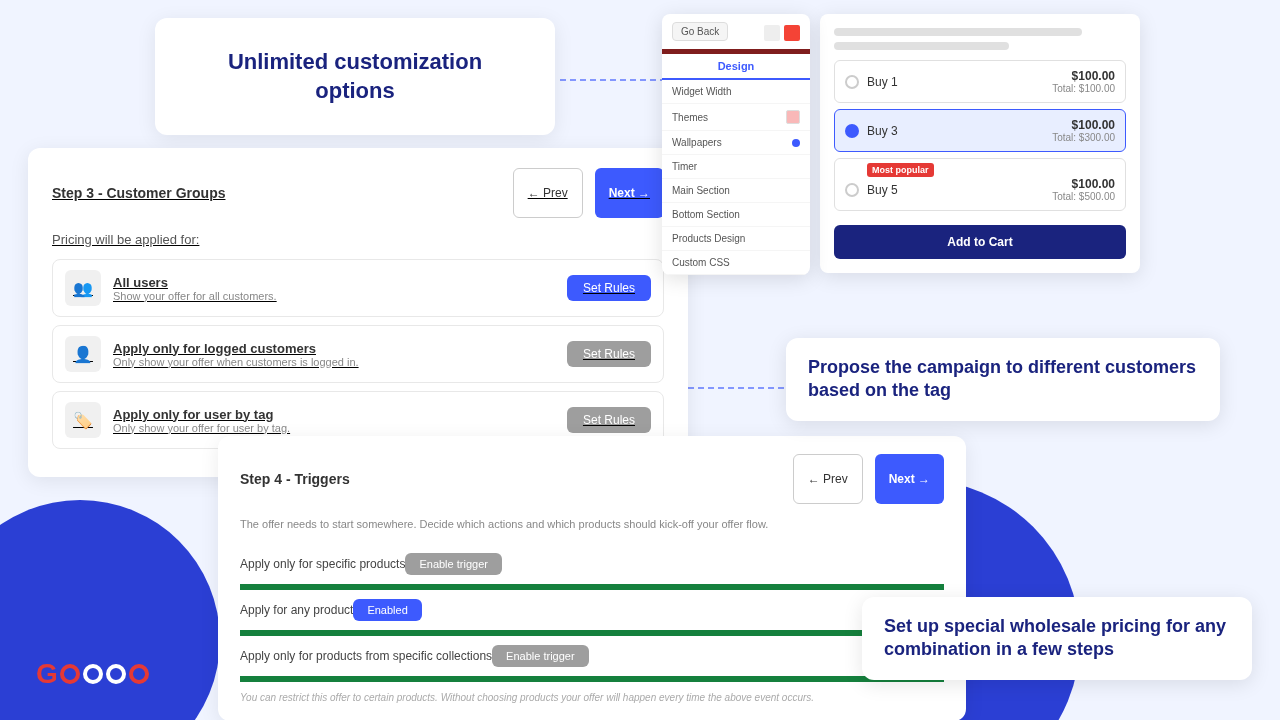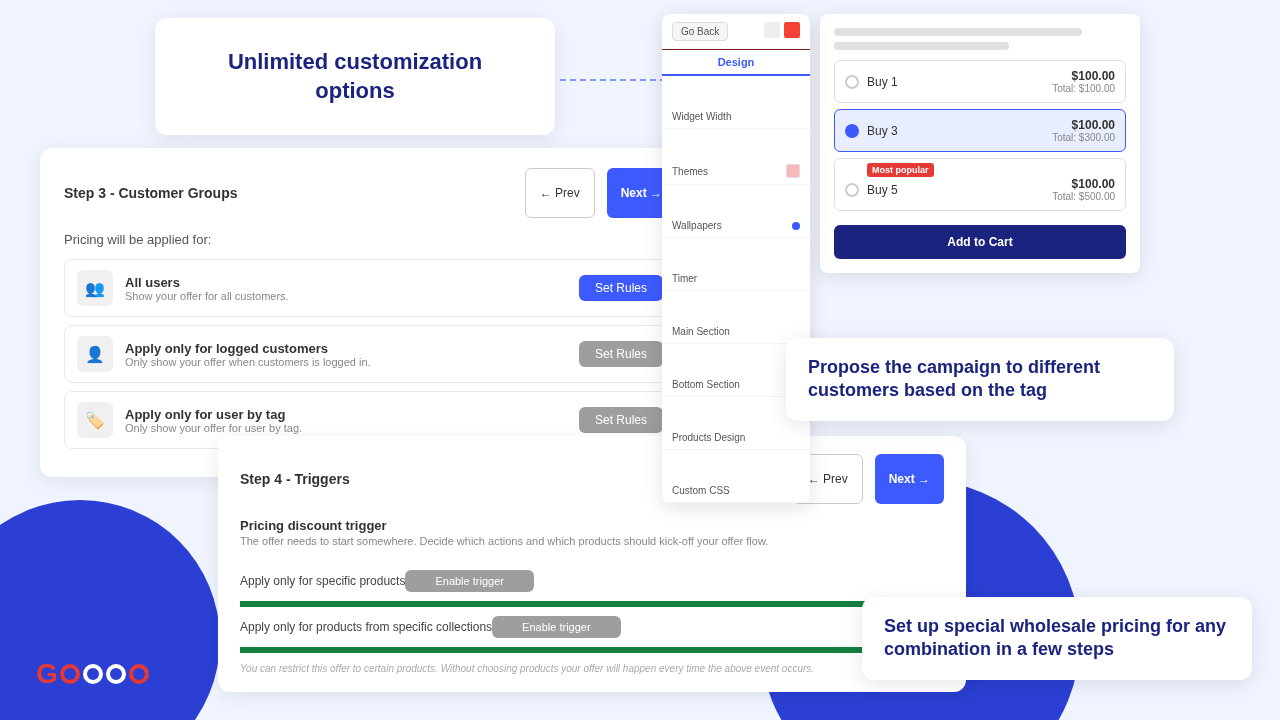--- a/index.html
+++ b/index.html
@@ -53,27 +53,28 @@
       font-weight: 800;
       color: #1a237e;
       text-align: center;
       line-height: 1.3;
     }
 
     
     .step3-card {
       position: absolute;
       top: 148px;
-      left: 40px;
+      left: 28px;
       width: 660px;
       background: white;
       border-radius: 12px;
       padding: 20px 24px;
       box-shadow: 0 4px 20px rgba(0,0,0,0.08);
       z-index: 5;
+      text-decoration: underline;
     }
     .step-header {
       display: flex;
       justify-content: space-between;
       align-items: center;
       margin-bottom: 14px;
     }
     .step-title {
       font-size: 14px;
       font-weight: 700;
@@ -183,21 +184,21 @@
       align-items: center;
       justify-content: flex-start;
       padding: 9px 0;
       border-bottom: 6px solid #15803d;
     }
     .trigger-row-label {
       font-size: 12px;
       color: #444;
     }
     .btn-enable {
-      padding: 5px 30px;
+      padding: 5px 14px;
       border: none;
       background: #9e9e9e;
       border-radius: 6px;
       font-size: 11px;
       cursor: pointer;
       color: white;
       font-weight: 500;
     }
     .btn-enabled {
       padding: 5px 14px;
@@ -223,24 +224,24 @@
       left: 662px;
       width: 148px;
       background: white;
       border-radius: 8px;
       box-shadow: 0 4px 20px rgba(0,0,0,0.12);
       z-index: 6;
       overflow: hidden;
     }
     .design-panel-header {
       display: flex;
-      align-items: flex-start;
+      align-items: flex-end;
       justify-content: space-between;
       padding: 8px 10px;
-      border-bottom: 1px solid #7f1d1d;
+      border-bottom: 5px solid #7f1d1d;
     }
     .go-back-btn {
       font-size: 10px;
       color: #555;
       background: #f5f5f5;
       border: 1px solid #ddd;
       border-radius: 4px;
       padding: 3px 8px;
       cursor: pointer;
     }
@@ -266,21 +267,20 @@
       border-bottom: 2px solid #3d5afe;
     }
     .design-panel-item {
       padding: 6px 10px;
       font-size: 10px;
       color: #555;
       border-bottom: 1px solid #f5f5f5;
       display: flex;
       justify-content: space-between;
       align-items: center;
-      margin-top: 29px;
     }
     .color-swatch {
       width: 14px;
       height: 14px;
       border: 1px solid #ddd;
       border-radius: 2px;
       background: #f9b8b8;
     }
     .dot-blue {
       width: 8px;
@@ -469,26 +469,29 @@
 
 <div class="step4-card">
   <div class="step-header">
     <span class="step-title">Step 4 - Triggers</span>
     <div class="step-nav">
       <button class="btn-prev">← Prev</button>
       <button class="btn-next">Next →</button>
     </div>
   </div>
 
-  <div class="trigger-title">Pricing discount trigger</div>
   <div class="trigger-desc">The offer needs to start somewhere. Decide which actions and which products should kick-off your offer flow.</div>
 
   <div class="trigger-row">
     <span class="trigger-row-label">Apply only for specific products</span>
     <button class="btn-enable">Enable trigger</button>
+  </div>
+  <div class="trigger-row">
+    <span class="trigger-row-label">Apply for any product</span>
+    <button class="btn-enabled">Enabled</button>
   </div>
   <div class="trigger-row">
     <span class="trigger-row-label">Apply only for products from specific collections</span>
     <button class="btn-enable">Enable trigger</button>
   </div>
   <div class="trigger-footer">You can restrict this offer to certain products. Without choosing products your offer will happen every time the above event occurs.</div>
 </div>
 
 <div class="design-panel">
   <div class="design-panel-header">
@@ -566,21 +569,21 @@
     </div>
     <div class="buy-price">
       <div class="buy-price-main">$100.00</div>
       <div class="buy-price-total">Total: $500.00</div>
     </div>
   </div>
 
   <button class="add-to-cart-btn">Add to Cart</button>
 </div>
 
-<div class="callout-box" style="top: 338px; left: 786px; width: 388px;">
+<div class="callout-box" style="top: 338px; left: 786px; width: 434px;">
   <p class="callout-text">Propose the campaign to different customers based on the tag</p>
 </div>
 
 <div class="callout-box" style="top: 597px; left: 862px; width: 390px;">
   <p class="callout-text">Set up special wholesale pricing for any combination in a few steps</p>
 </div>
 
 <svg class="dashed-line-svg" width="1280" height="720">
 
   <line x1="560" y1="80" x2="662" y2="80" stroke="#3d5afe" stroke-width="2" stroke-dasharray="6,4" opacity="0.6"></line>

